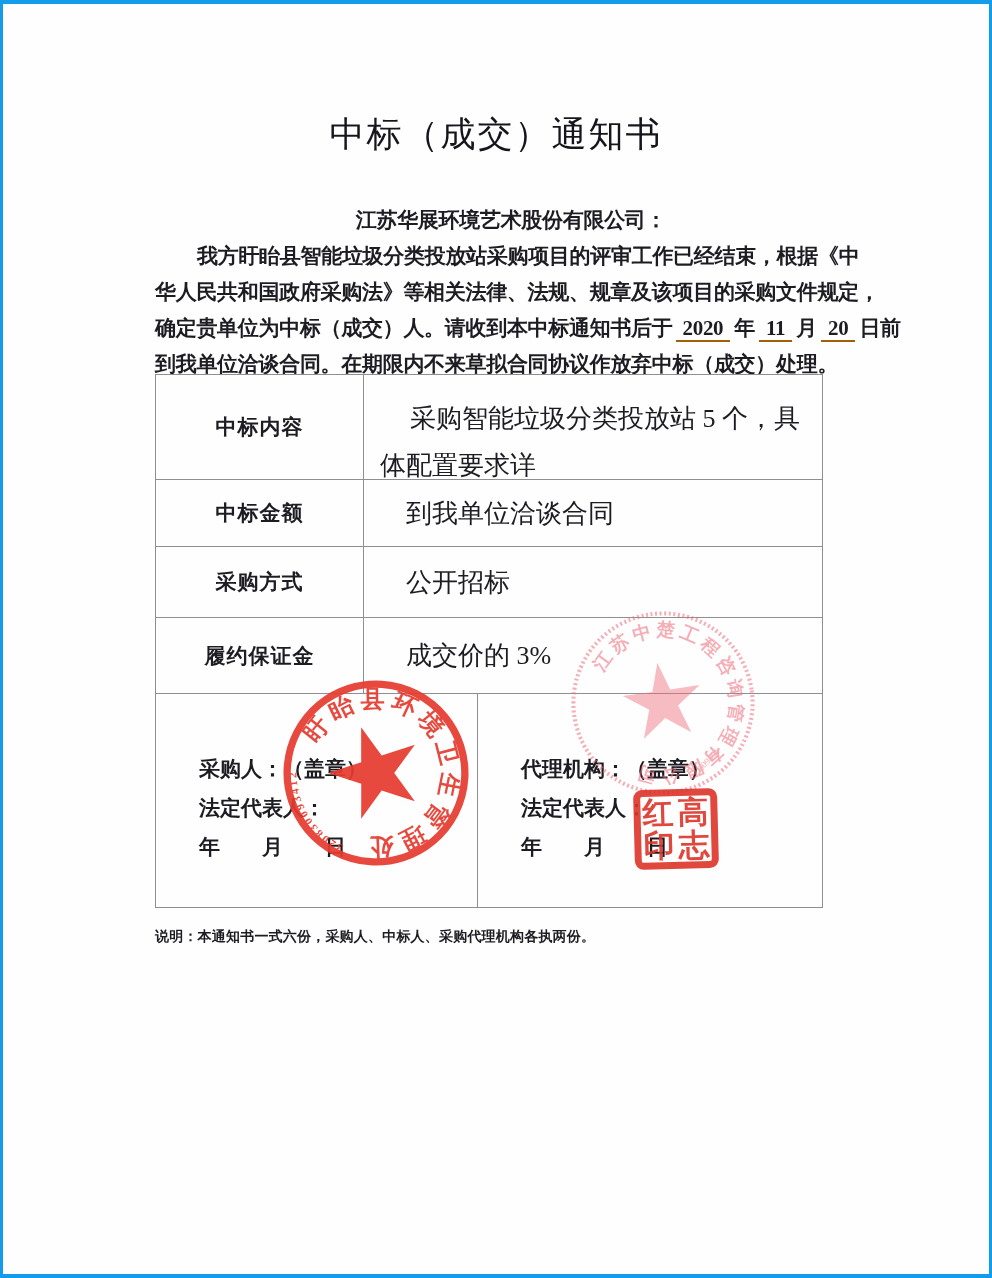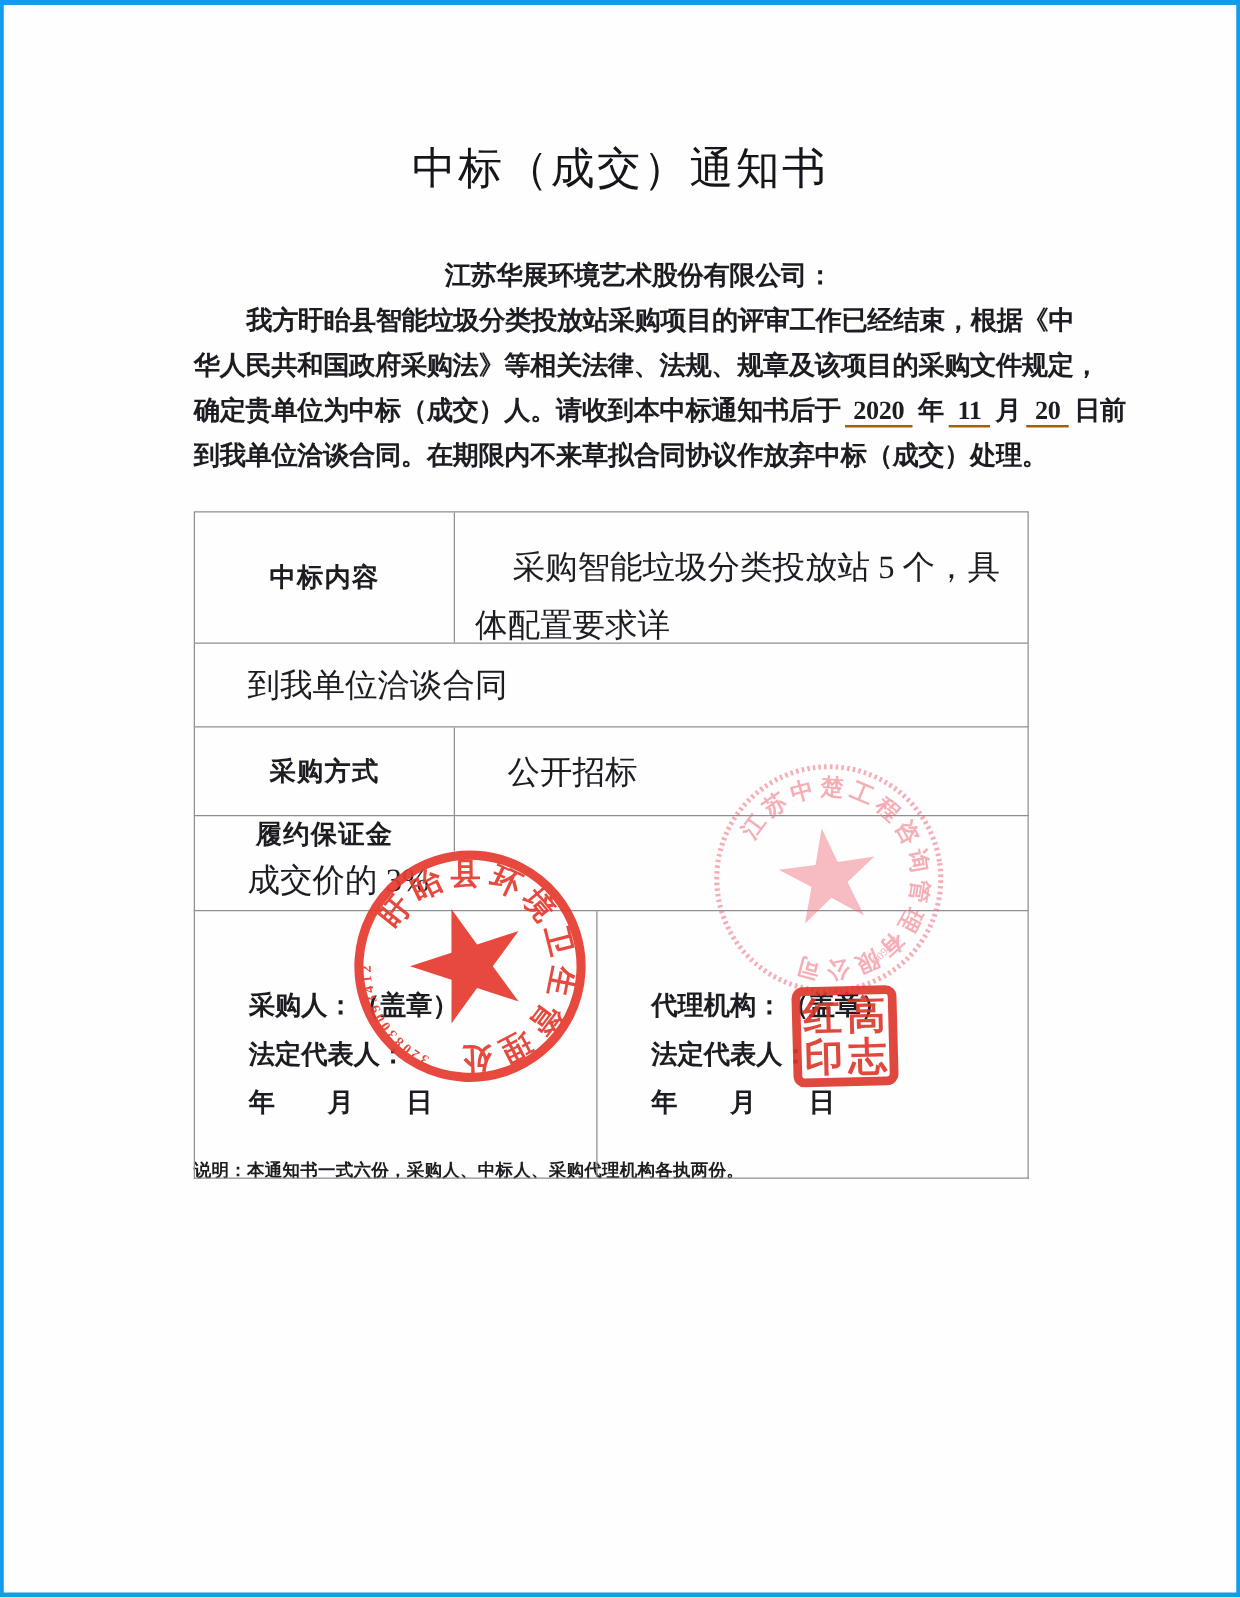--- a/index.html
+++ b/index.html
@@ -16,21 +16,21 @@
   .doc-title{
     position:absolute;top:111px;left:0;width:100%;text-align:center;
     font-size:35px;font-weight:400;letter-spacing:2px;color:#15151c;
   }
   .para{position:absolute;left:155px;top:202px;width:670px;font-size:21px;font-weight:600;letter-spacing:-0.3px;text-align:center;}
   .para .line{height:36px;line-height:36px;white-space:nowrap;}
   .para .indent{text-indent:42px;}
   .u{display:inline-block;border-bottom:2px solid #a16207;padding:0 7px;margin:0 3px;line-height:23px;}
   .unit{margin:0 1px;}
 
-  .bid-table{position:absolute;left:155px;top:374px;width:668px;height:534px;z-index:1;margin-top:35px;}
+  .bid-table{position:absolute;left:155px;top:374px;width:668px;height:534px;z-index:1;}
   .trow{position:absolute;left:0;width:668px;border:1px solid #8f8f8f;border-top:none;box-sizing:border-box;display:flex;}
   .trow.first{border-top:1px solid #8f8f8f;}
   .label-cell{
     width:208px;border-right:1px solid #8f8f8f;box-sizing:border-box;
     display:flex;align-items:center;justify-content:center;
     font-size:21px;font-weight:600;letter-spacing:1px;
   }
   .value-cell{flex:1;display:flex;flex-direction:column;justify-content:center;font-size:26px;padding-left:42px;box-sizing:border-box;}
   .value-cell.multiline{padding-left:16px;padding-top:20px;justify-content:flex-start;line-height:47px;}
   .value-cell.multiline .l1{text-indent:30px;}
@@ -70,29 +70,30 @@
   <div class="bid-table">
 
     <div class="trow first" style="top:0;height:106px;">
       <div class="label-cell">中标内容</div>
       <div class="value-cell multiline">
         <div class="l1">采购智能垃圾分类投放站 5 个，具体配置要求详</div>
       </div>
     </div>
 
     <div class="trow" style="top:106px;height:67px;">
+      <div class="label-cell">中标金额</div>
       <div class="value-cell">到我单位洽谈合同</div>
     </div>
 
     <div class="trow" style="top:173px;height:71px;">
       <div class="label-cell">采购方式</div>
       <div class="value-cell">公开招标</div>
     </div>
 
-    <div class="trow" style="top:244px;height:76px;flex-direction:column;">
+    <div class="trow" style="top:244px;height:76px;">
       <div class="label-cell">履约保证金</div>
       <div class="value-cell">成交价的 3%</div>
     </div>
 
     <div class="trow" style="top:320px;height:214px;">
       <div class="sig-cell sig-left">
         <div class="sline">采购人：（盖章）</div>
         <div class="sline">法定代表人：</div>
         <div class="sline">年　　月　　日</div>
       </div>

